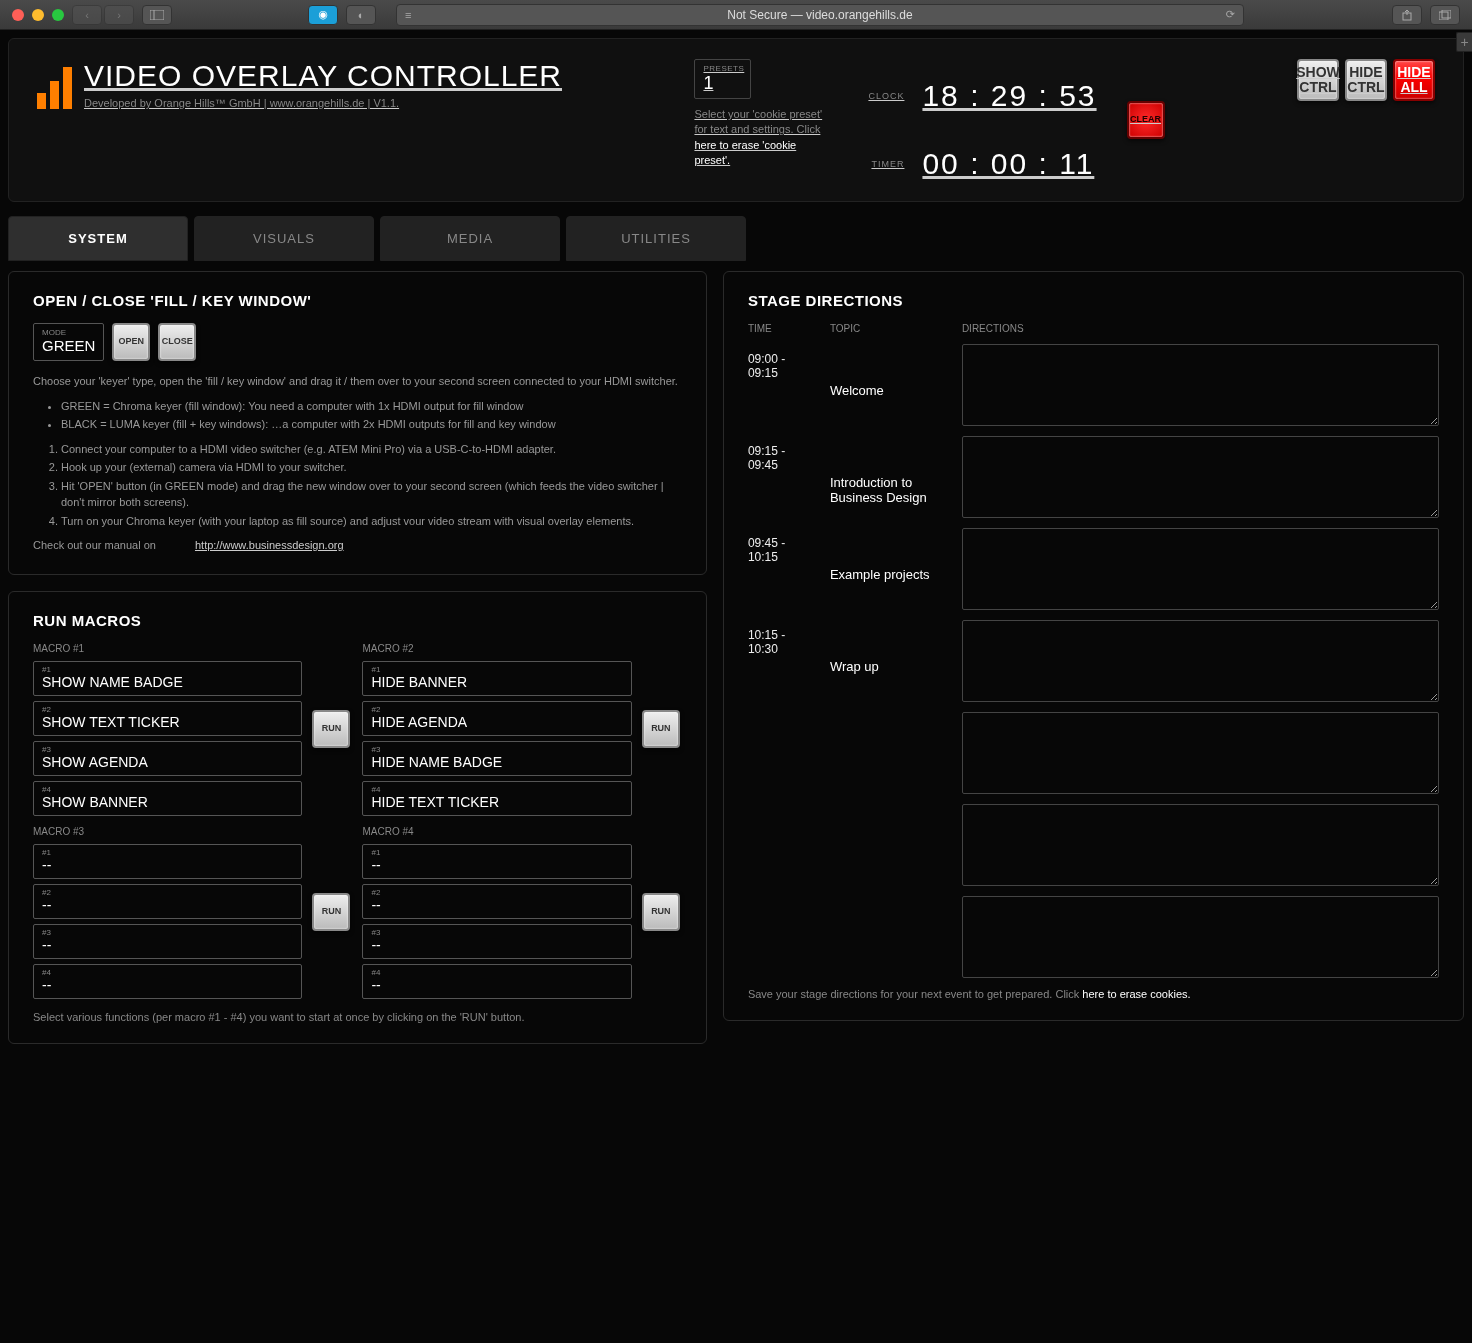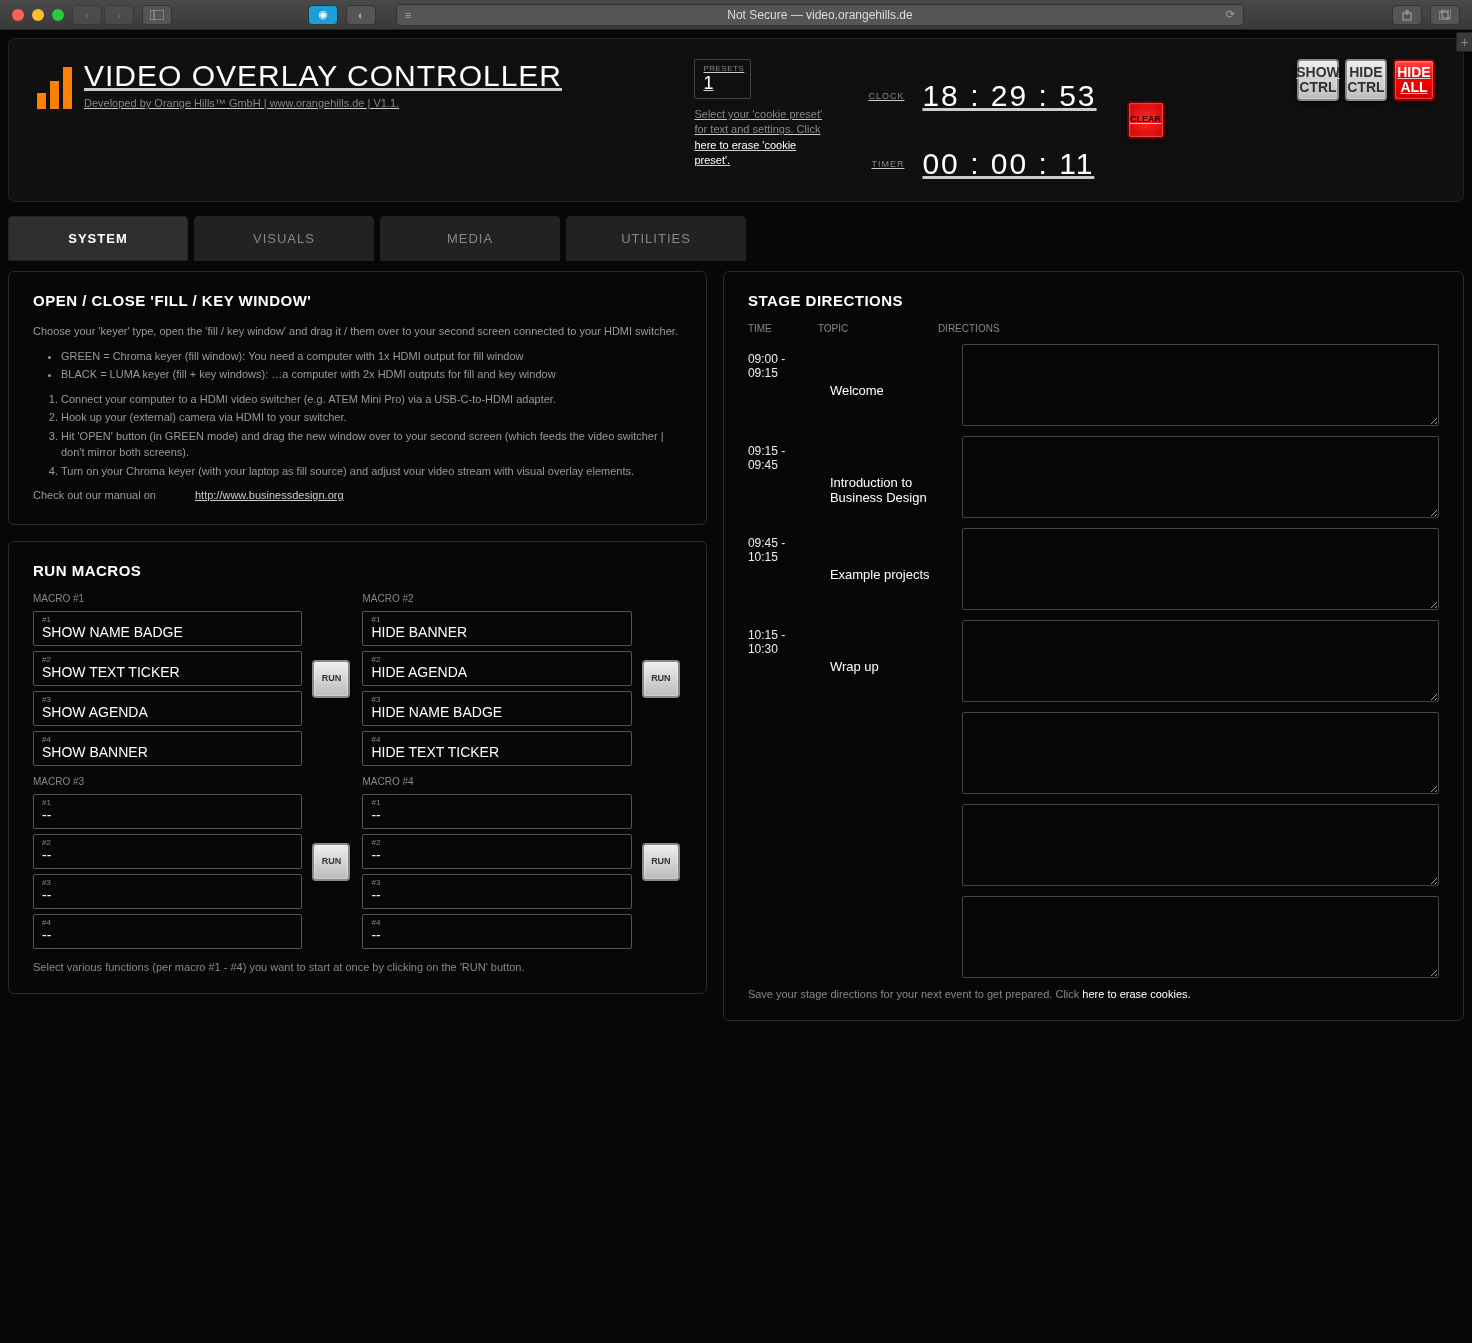--- a/index.html
+++ b/index.html
@@ -119,21 +119,21 @@
 .desc a { color:#ccc;padding-left:36px; }
 .macro-grid { display:grid; grid-template-columns: 1fr 40px 1fr 40px; gap: 10px 10px; align-items:center; }
 .macro-col { display:flex; flex-direction:column; gap:5px; }
 .macro-col-lbl { font-size:10px; color:#888; margin-bottom:2px; }
 .macro-input {
   border:1px solid #555; border-radius:2px; padding:3px 8px 5px 8px;
 }
 .macro-input .lbl { font-size:8px; color:#888; }
 .macro-input .val { font-size:14px; color:#fff; min-height:16px; }
 .macro-footer { color:#888; font-size:11px; margin-top:12px; }
-.stage-header { display:grid; grid-template-columns: 70px 120px 1fr; font-size:10px; color:#888; margin-bottom:10px; }
+.stage-header { display:grid; grid-template-columns: 70px 120px 1fr; gap:12px; font-size:10px; color:#888; margin-bottom:10px; }
 .stage-row { display:grid; grid-template-columns: 70px 120px 1fr; gap:12px; margin-bottom:10px; align-items:flex-start; }
 .stage-time { font-size:12px; color:#eee; padding-top:8px; }
 .stage-topic { font-size:13px; color:#fff; padding-top:8px;margin-top:31px; }
 .stage-textarea {
   border:1px solid #444; border-radius:2px; background:transparent;
   min-height:82px; width:100%; resize:vertical; color:#fff; padding:6px;
   font-family:inherit;
 }
 .stage-footer { color:#888; font-size:11px; margin-top:6px; }
 .stage-footer a { color:#fff; text-decoration:none; }
@@ -237,20 +237,28 @@
     <div class="tab">VISUALS</div>
     <div class="tab">MEDIA</div>
     <div class="tab">UTILITIES</div>
   </div>
 
   <div class="content">
     <div class="left-col">
 
       <div class="panel">
         <h2>OPEN / CLOSE 'FILL / KEY WINDOW'</h2>
+        <div class="mode-row">
+          <div class="mode-box">
+            <div class="lbl">MODE</div>
+            <div class="val">GREEN</div>
+          </div>
+          <div class="btn-3d">OPEN</div>
+          <div class="btn-3d">CLOSE</div>
+        </div>
         <div class="desc">
           <p>Choose your 'keyer' type, open the 'fill / key window' and drag it / them over to your second screen connected to your HDMI switcher.</p>
           <ul>
             <li>GREEN = Chroma keyer (fill window): You need a computer with 1x HDMI output for fill window</li>
             <li>BLACK = LUMA keyer (fill + key windows): …a computer with 2x HDMI outputs for fill and key window</li>
           </ul>
           <ol>
             <li>Connect your computer to a HDMI video switcher (e.g. ATEM Mini Pro) via a USB-C-to-HDMI adapter.</li>
             <li>Hook up your (external) camera via HDMI to your switcher.</li>
             <li>Hit 'OPEN' button (in GREEN mode) and drag the new window over to your second screen (which feeds the video switcher | don't mirror both screens).</li>

